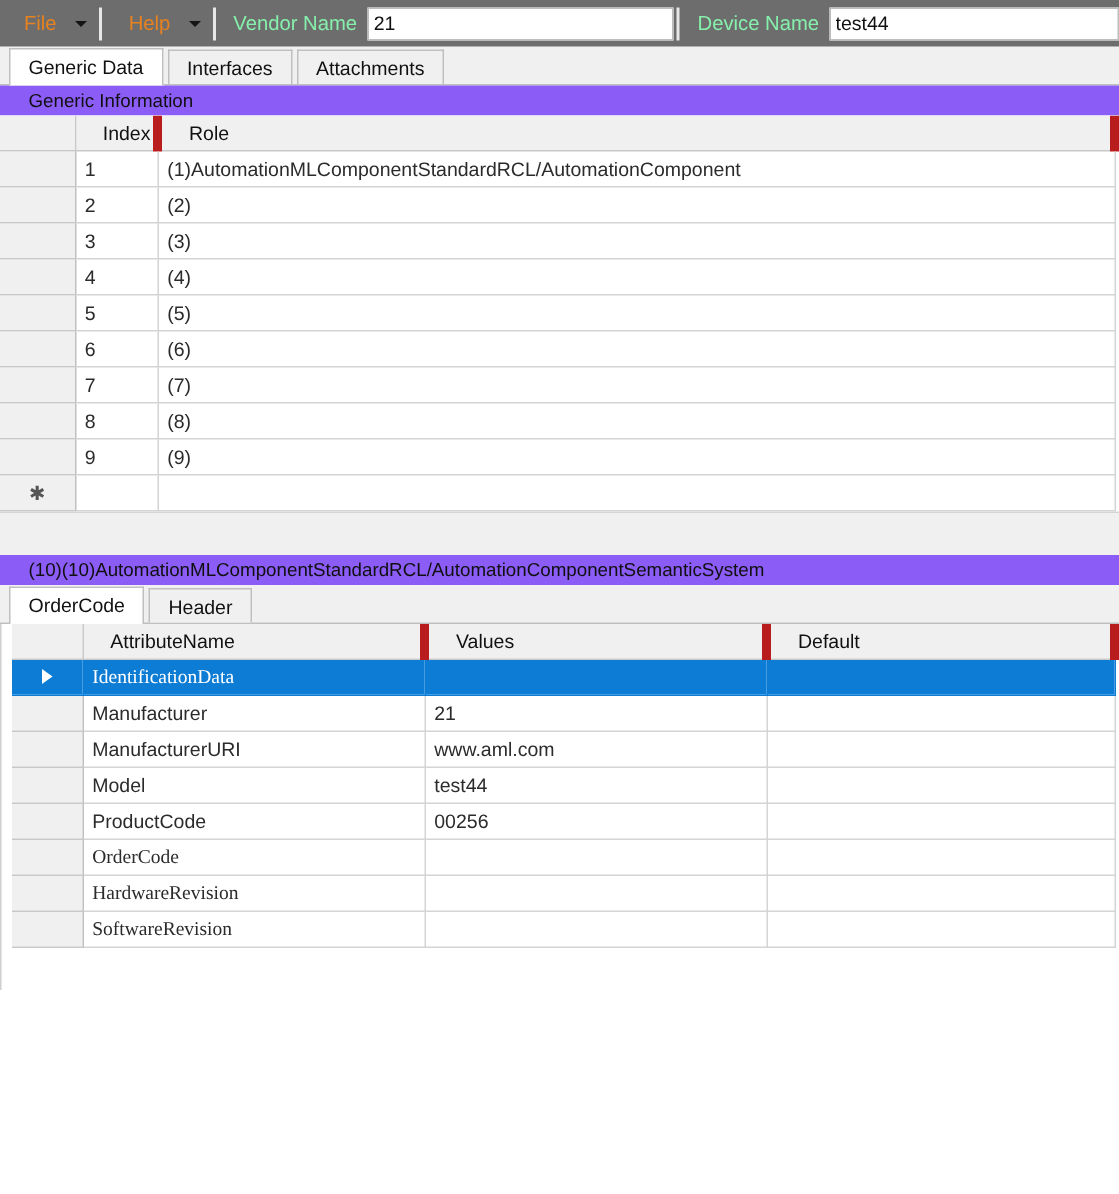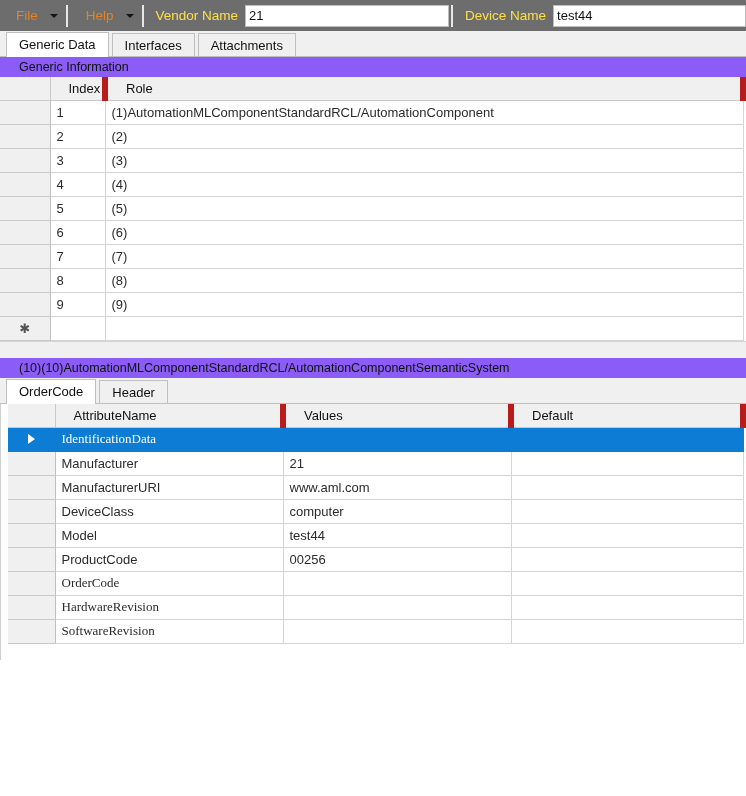--- a/index.html
+++ b/index.html
@@ -54,21 +54,21 @@
     border-top: 4px solid #141414;
   }
   .vsep {
     width: 2px;
     height: 22px;
     background: #e7e7e7;
     margin: 0 2px;
     flex: 0 0 auto;
   }
   .field-label {
-    color: #fde047;
+    color: #86efac;
     font-size: 13.5px;
     padding: 0 7px 0 10px;
     white-space: nowrap;
     user-select: none;
   }
   .tb-input {
     height: 22px;
     border: 1px solid #bdbdbd;
     background: #ffffff;
     color: #111;
@@ -397,26 +397,20 @@
             <td></td>
           </tr>
           <tr>
             <td class="rowhdr"></td>
             <td class="attr-name-red">ManufacturerURI</td>
             <td>www.aml.com</td>
             <td></td>
           </tr>
           <tr>
             <td class="rowhdr"></td>
-            <td class="attr-name-red">DeviceClass</td>
-            <td>computer</td>
-            <td></td>
-          </tr>
-          <tr>
-            <td class="rowhdr"></td>
             <td class="attr-name-red">Model</td>
             <td>test44</td>
             <td></td>
           </tr>
           <tr>
             <td class="rowhdr"></td>
             <td class="attr-name-red">ProductCode</td>
             <td>00256</td>
             <td></td>
           </tr>

